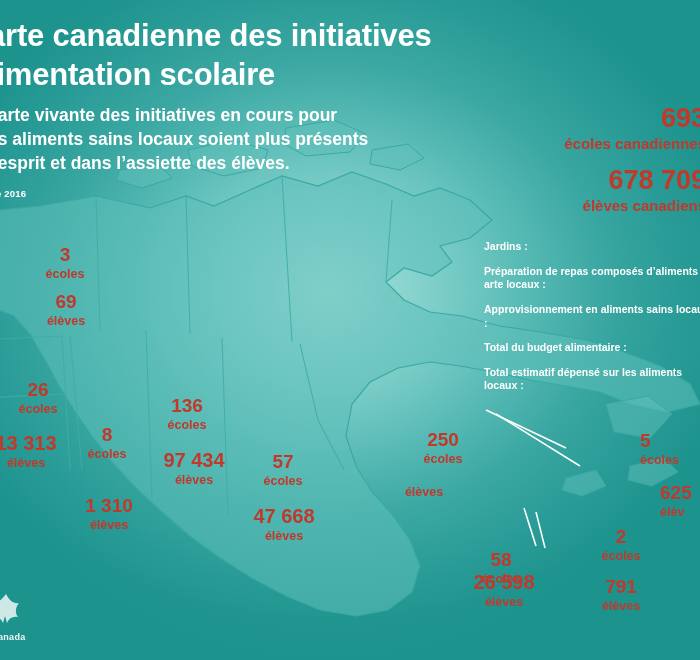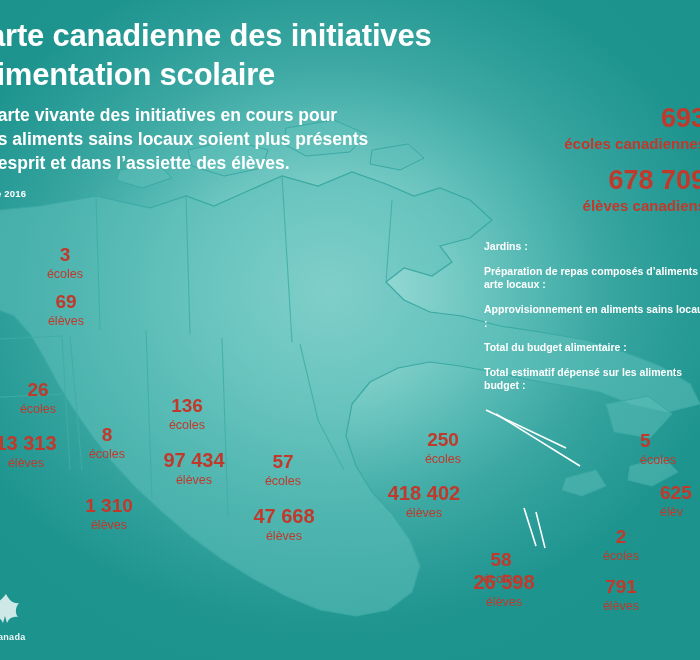--- a/index.html
+++ b/index.html
@@ -112,21 +112,21 @@
   }
   .stat .n {
     font-size: 19px;
     font-weight: bold;
     line-height: 1.05;
     white-space: nowrap;
   }
   .stat .n.big { font-size: 20px; }
   .stat .u {
     font-size: 12.5px;
-    font-weight: normal;
+    font-weight: bold;
     line-height: 1.25;
     margin-top: 2px;
     white-space: nowrap;
   }
   
   .logo {
     position: absolute;
     left: -14px;
     bottom: 18px;
     width: 86px;
@@ -234,21 +234,21 @@
     </div>
     <div class="legend-row">
       <span>Approvisionnement en aliments sains locaux :</span>
       <span class="lv"></span>
     </div>
     <div class="legend-row">
       <span>Total du budget alimentaire :</span>
       
     </div>
     <div class="legend-row">
-      <span>Total estimatif dépensé sur les aliments budget :</span>
+      <span>Total estimatif dépensé sur les aliments locaux :</span>
       
     </div>
   </div>
 
   <div class="stat" style="left:30px; top:245px; width:70px;">
     <div class="n">3</div>
     <div class="u">écoles</div>
   </div>
   <div class="stat" style="left:26px; top:292px; width:80px;">
     <div class="n">69</div>
@@ -289,21 +289,20 @@
   <div class="stat" style="left:240px; top:506px; width:88px;">
     <div class="n big">47 668</div>
     <div class="u">élèves</div>
   </div>
 
   <div class="stat" style="left:408px; top:430px; width:70px;">
     <div class="n">250</div>
     <div class="u">écoles</div>
   </div>
   <div class="stat" style="left:372px; top:483px; width:104px;">
-    <div class="n big">418 402</div>
     <div class="u">élèves</div>
   </div>
 
   <div class="stat" style="left:470px; top:550px; width:62px;">
     <div class="n">58</div>
     <div class="u">écoles</div>
   </div>
   <div class="stat" style="left:456px; top:572px; width:96px;">
     <div class="n big">26 598</div>
     <div class="u">élèves</div>

